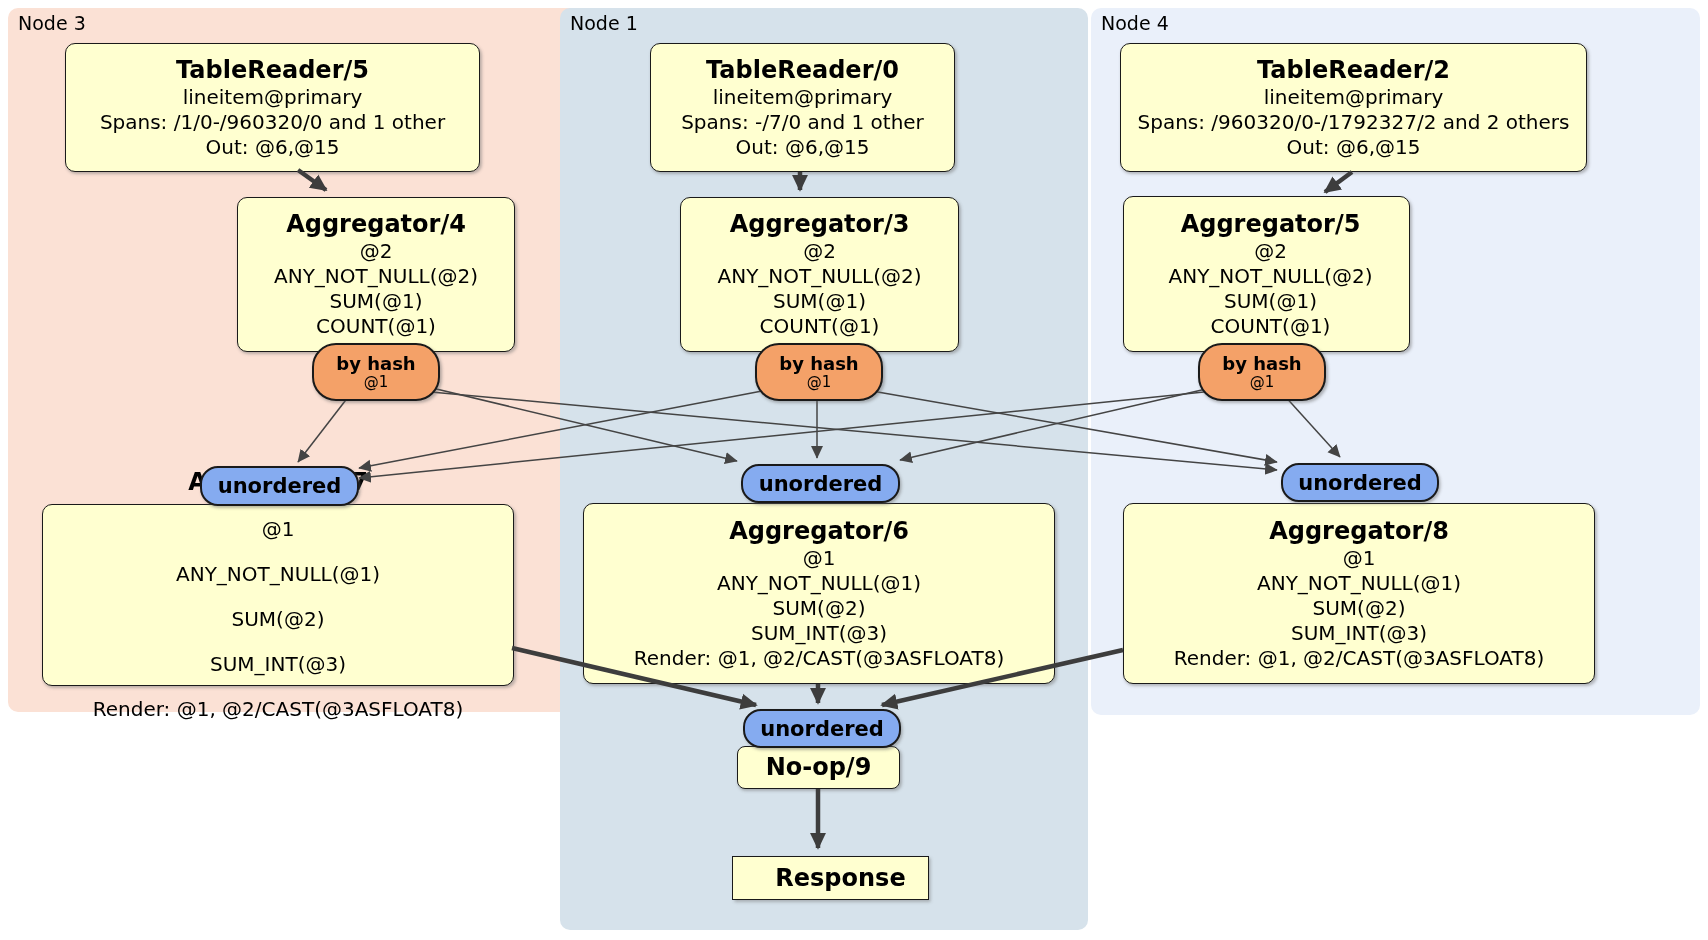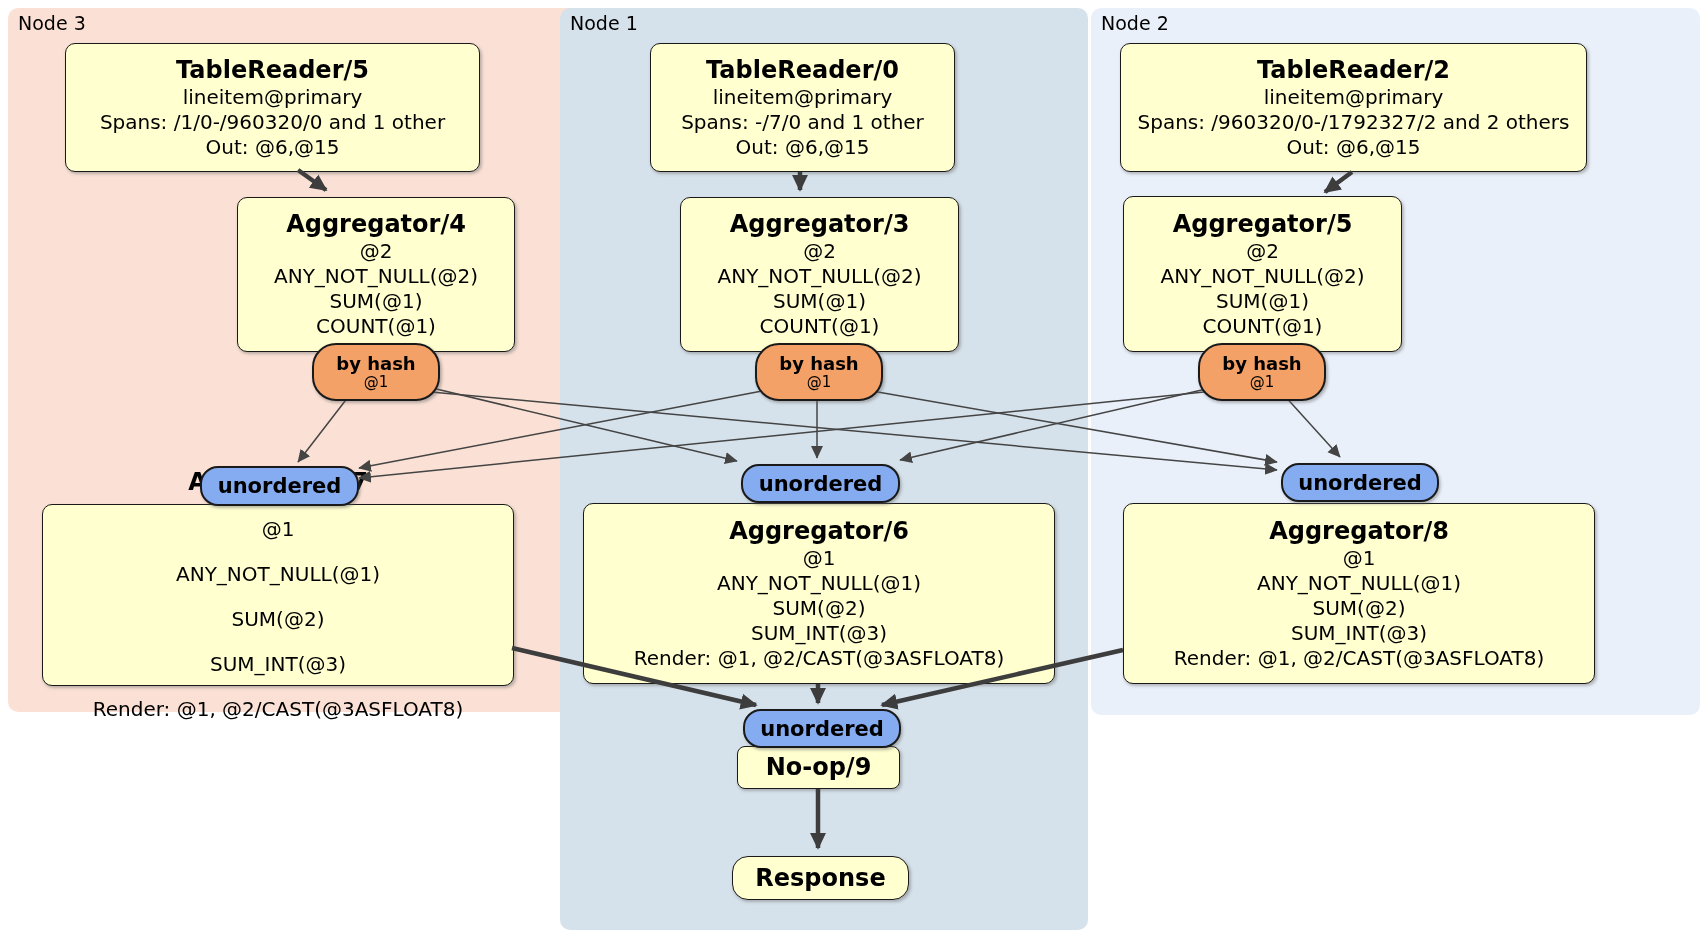--- a/index.html
+++ b/index.html
@@ -21,26 +21,26 @@
     text-align:center;box-shadow:1.5px 2px 3px rgba(110,110,110,0.45);
   }
   .proc-title{font-size:24px;font-weight:bold;line-height:29px;white-space:nowrap;}
   .proc-line{font-size:20px;line-height:25px;white-space:nowrap;}
 
   #tr1{left:65px;top:43px;width:413px;height:127px;}
   #tr0{left:650px;top:43px;width:303px;height:127px;}
   #tr2{left:1120px;top:43px;width:465px;height:127px;}
   #agg4{left:237px;top:197px;width:276px;height:153px;}
   #agg3{left:680px;top:197px;width:277px;height:153px;}
-  #agg5{left:1123px;top:196px;width:277px;height:154px;}
+  #agg5{left:1123px;top:196px;width:277px;height:154px;padding-left:8px;}
   #agg7{left:42px;top:504px;width:470px;height:180px;gap:20px;}
   #agg6{left:583px;top:503px;width:470px;height:179px;}
   #agg8{left:1123px;top:503px;width:470px;height:179px;}
   #noop{left:737px;top:746px;width:161px;height:41px;border-radius:8px;}
-  #response{left:732px;top:856px;width:175px;height:42px;border-radius:16px;}
+  #response{left:732px;top:856px;width:175px;height:42px;border-radius:0;padding-left:20px;}
 
   .edges{position:absolute;left:0;top:0;z-index:2;pointer-events:none;}
   .e-thin{stroke:var(--edge-thin,#444444);stroke-width:1.5;fill:none;}
   .e-thick{stroke:var(--edge-thick,#3d3d3d);stroke-width:4.5;fill:none;}
 
   .oval{
     position:absolute;z-index:3;border:2px solid var(--box-border,#1a1a1a);
     display:flex;flex-direction:column;align-items:center;justify-content:center;
     text-align:center;box-shadow:1.5px 2px 3px rgba(100,100,100,0.45);
   }
@@ -62,21 +62,21 @@
 
 <div class="canvas">
 
   <div class="region" id="region-node3">
     <div class="region-label">Node 3</div>
   </div>
   <div class="region" id="region-node1">
     <div class="region-label">Node 1</div>
   </div>
   <div class="region" id="region-node2">
-    <div class="region-label">Node 2</div>
+    <div class="region-label">Node 4</div>
   </div>
 
   <div class="proc" id="tr1">
     <div class="proc-title">TableReader/5</div>
     <div class="proc-line">lineitem@primary</div>
     <div class="proc-line">Spans: /1/0-/960320/0 and 1 other</div>
     <div class="proc-line">Out: @6,@15</div>
   </div>
 
   <div class="proc" id="tr0">

